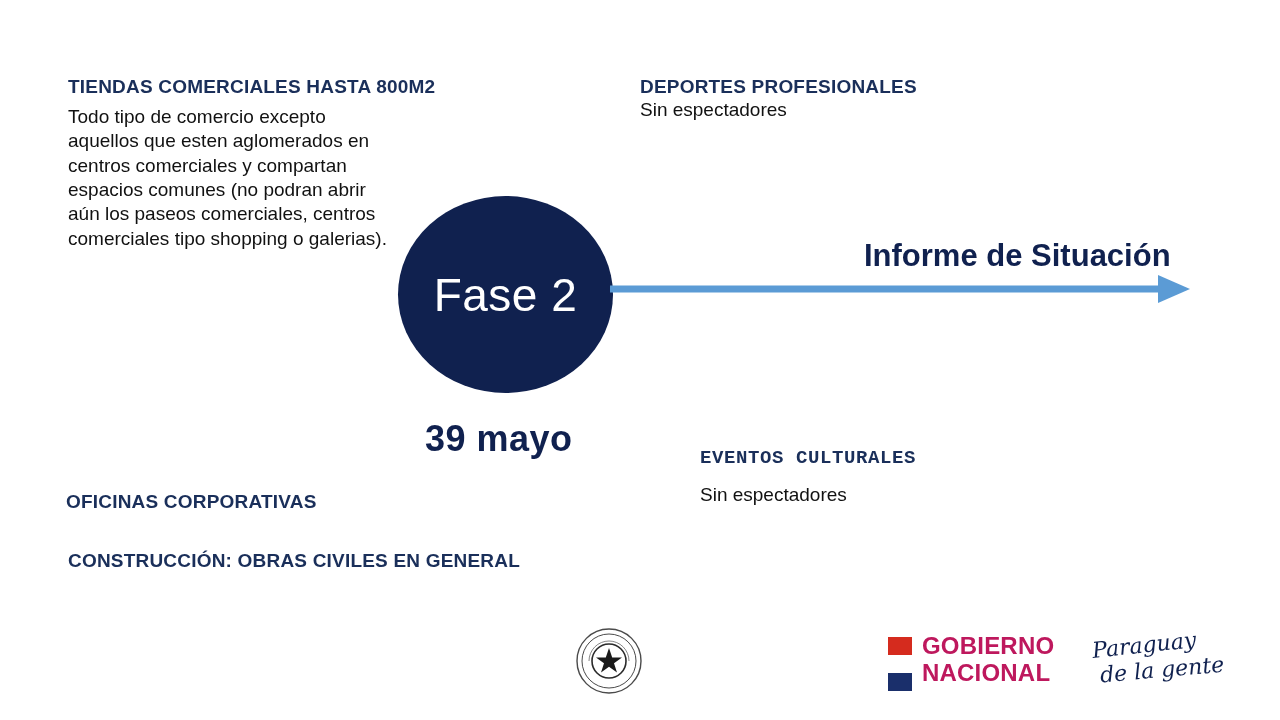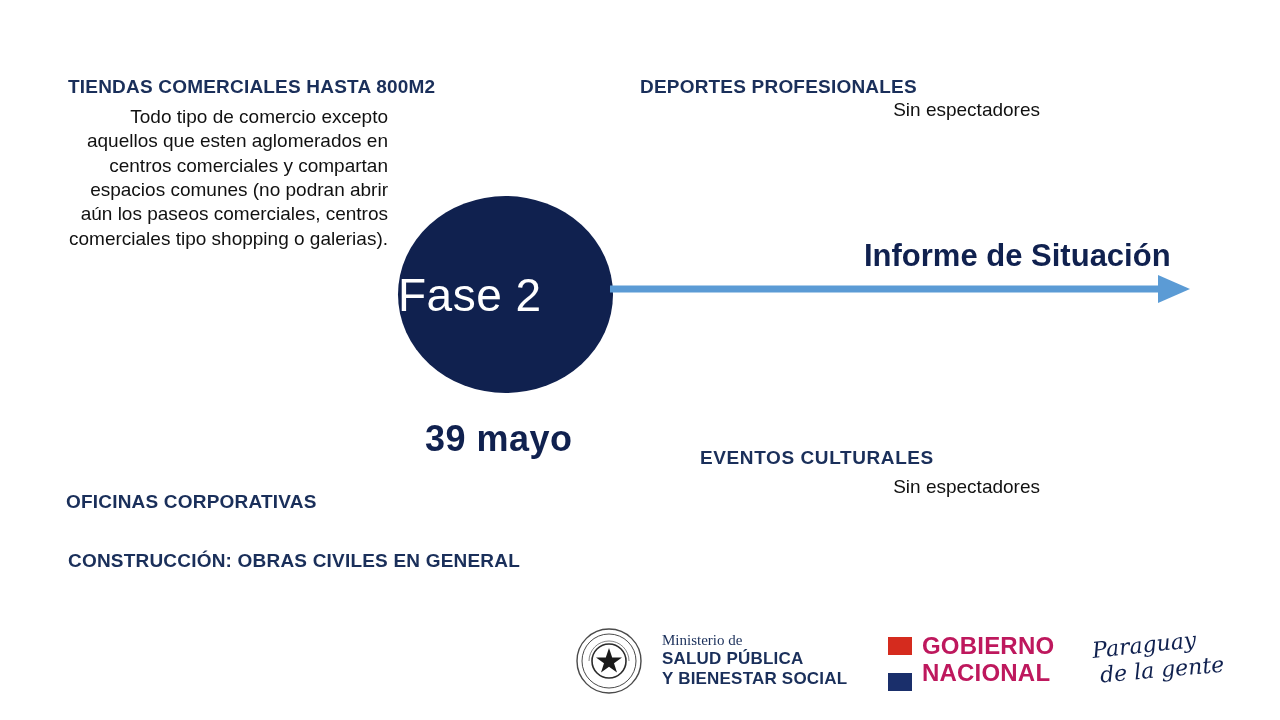--- a/index.html
+++ b/index.html
@@ -28,21 +28,20 @@
     font-weight: bold;
     color: #1a2f5a;
     font-size: 19px;
     letter-spacing: 0.2px;
     white-space: nowrap;
   }
   .body-text {
     color: #111111;
     font-size: 19px;
     line-height: 1.28;
-    text-align: right;
   }
 
   
   #left-top {
     left: 68px;
     top: 76px;
     width: 320px;
   }
   #left-top .heading {
     margin-bottom: 7px;
@@ -64,42 +63,43 @@
     margin-top: 44px;
   }
 
   
   #events {
     left: 700px;
     top: 447px;
     width: 340px;
   }
   #events .heading {
-    margin-bottom: 6px;
+    margin-bottom: 14px;
     letter-spacing: 0.6px;
+    font-family: Liberation Mono, monospace;
   }
 
   
   #construction {
     left: 68px;
     top: 550px;
   }
 
   
   #phase-circle {
     position: absolute;
     left: 398px;
     top: 196px;
     width: 215px;
     height: 197px;
     border-radius: 50%;
     background: #10214f;
     display: flex;
     align-items: center;
-    justify-content: flex-start;
+    justify-content: center;
   }
   #phase-circle .circle-label {
     color: #ffffff;
     font-size: 46px;
     font-weight: normal;
     letter-spacing: 0.5px;
   }
 
   
   #start-date {
@@ -265,25 +265,20 @@
   <div id="footer">
 
     <svg id="seal" viewBox="0 0 68 68">
       <circle cx="34" cy="34" r="32" fill="#ffffff" stroke="#4a4a4a" stroke-width="1.4"></circle>
       <circle cx="34" cy="34" r="27" fill="#ffffff" stroke="#4a4a4a" stroke-width="1"></circle>
       <circle cx="34" cy="34" r="17" fill="#ffffff" stroke="#2b2b2b" stroke-width="1.6"></circle>
       <polygon points="34,21 37.2,30.4 47,30.4 39,36.2 42,45.6 34,39.8 26,45.6 29,36.2 21,30.4 30.8,30.4" fill="#1a1a1a"></polygon>
       <path d="M14 34 a20 20 0 0 1 40 0" fill="none" stroke="#6a6a6a" stroke-width="0.8"></path>
     </svg>
 
-    <div id="ministry">
-      <div class="m-small">Ministerio de</div>
-      <div class="m-big">SALUD PÚBLICA</div>
-      <div class="m-big">Y BIENESTAR SOCIAL</div>
-    </div>
 
     <div id="gobierno">
       <div class="flag">
         <span class="red"></span>
         <span class="white"></span>
         <span class="blue"></span>
       </div>
       <div class="gob-text">
         <div>GOBIERNO</div>
         <div>NACIONAL</div>

